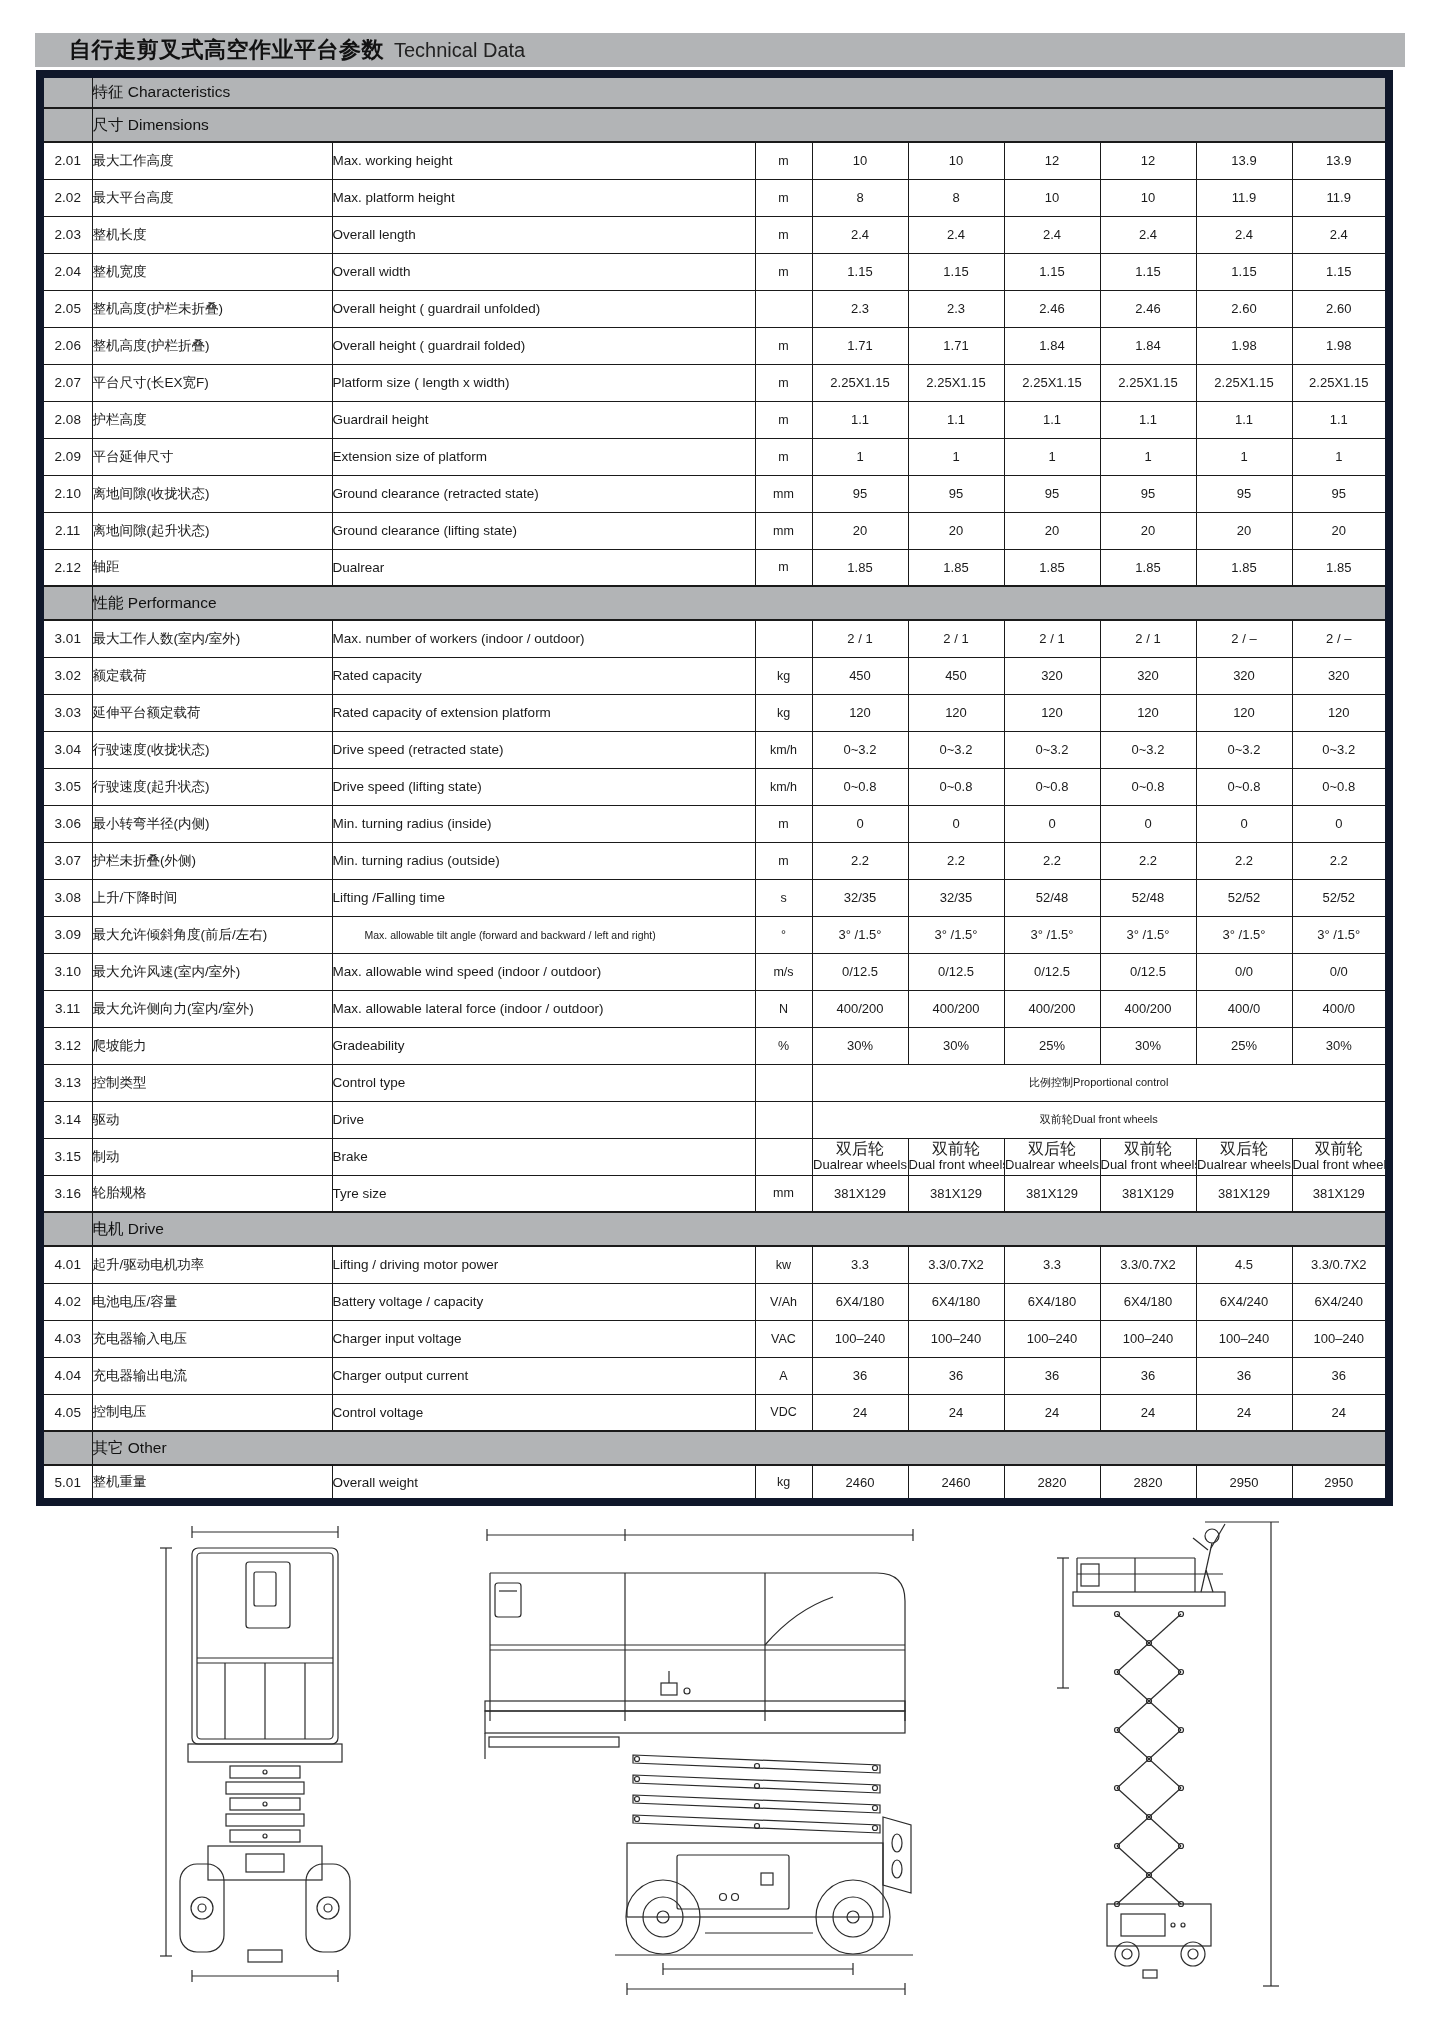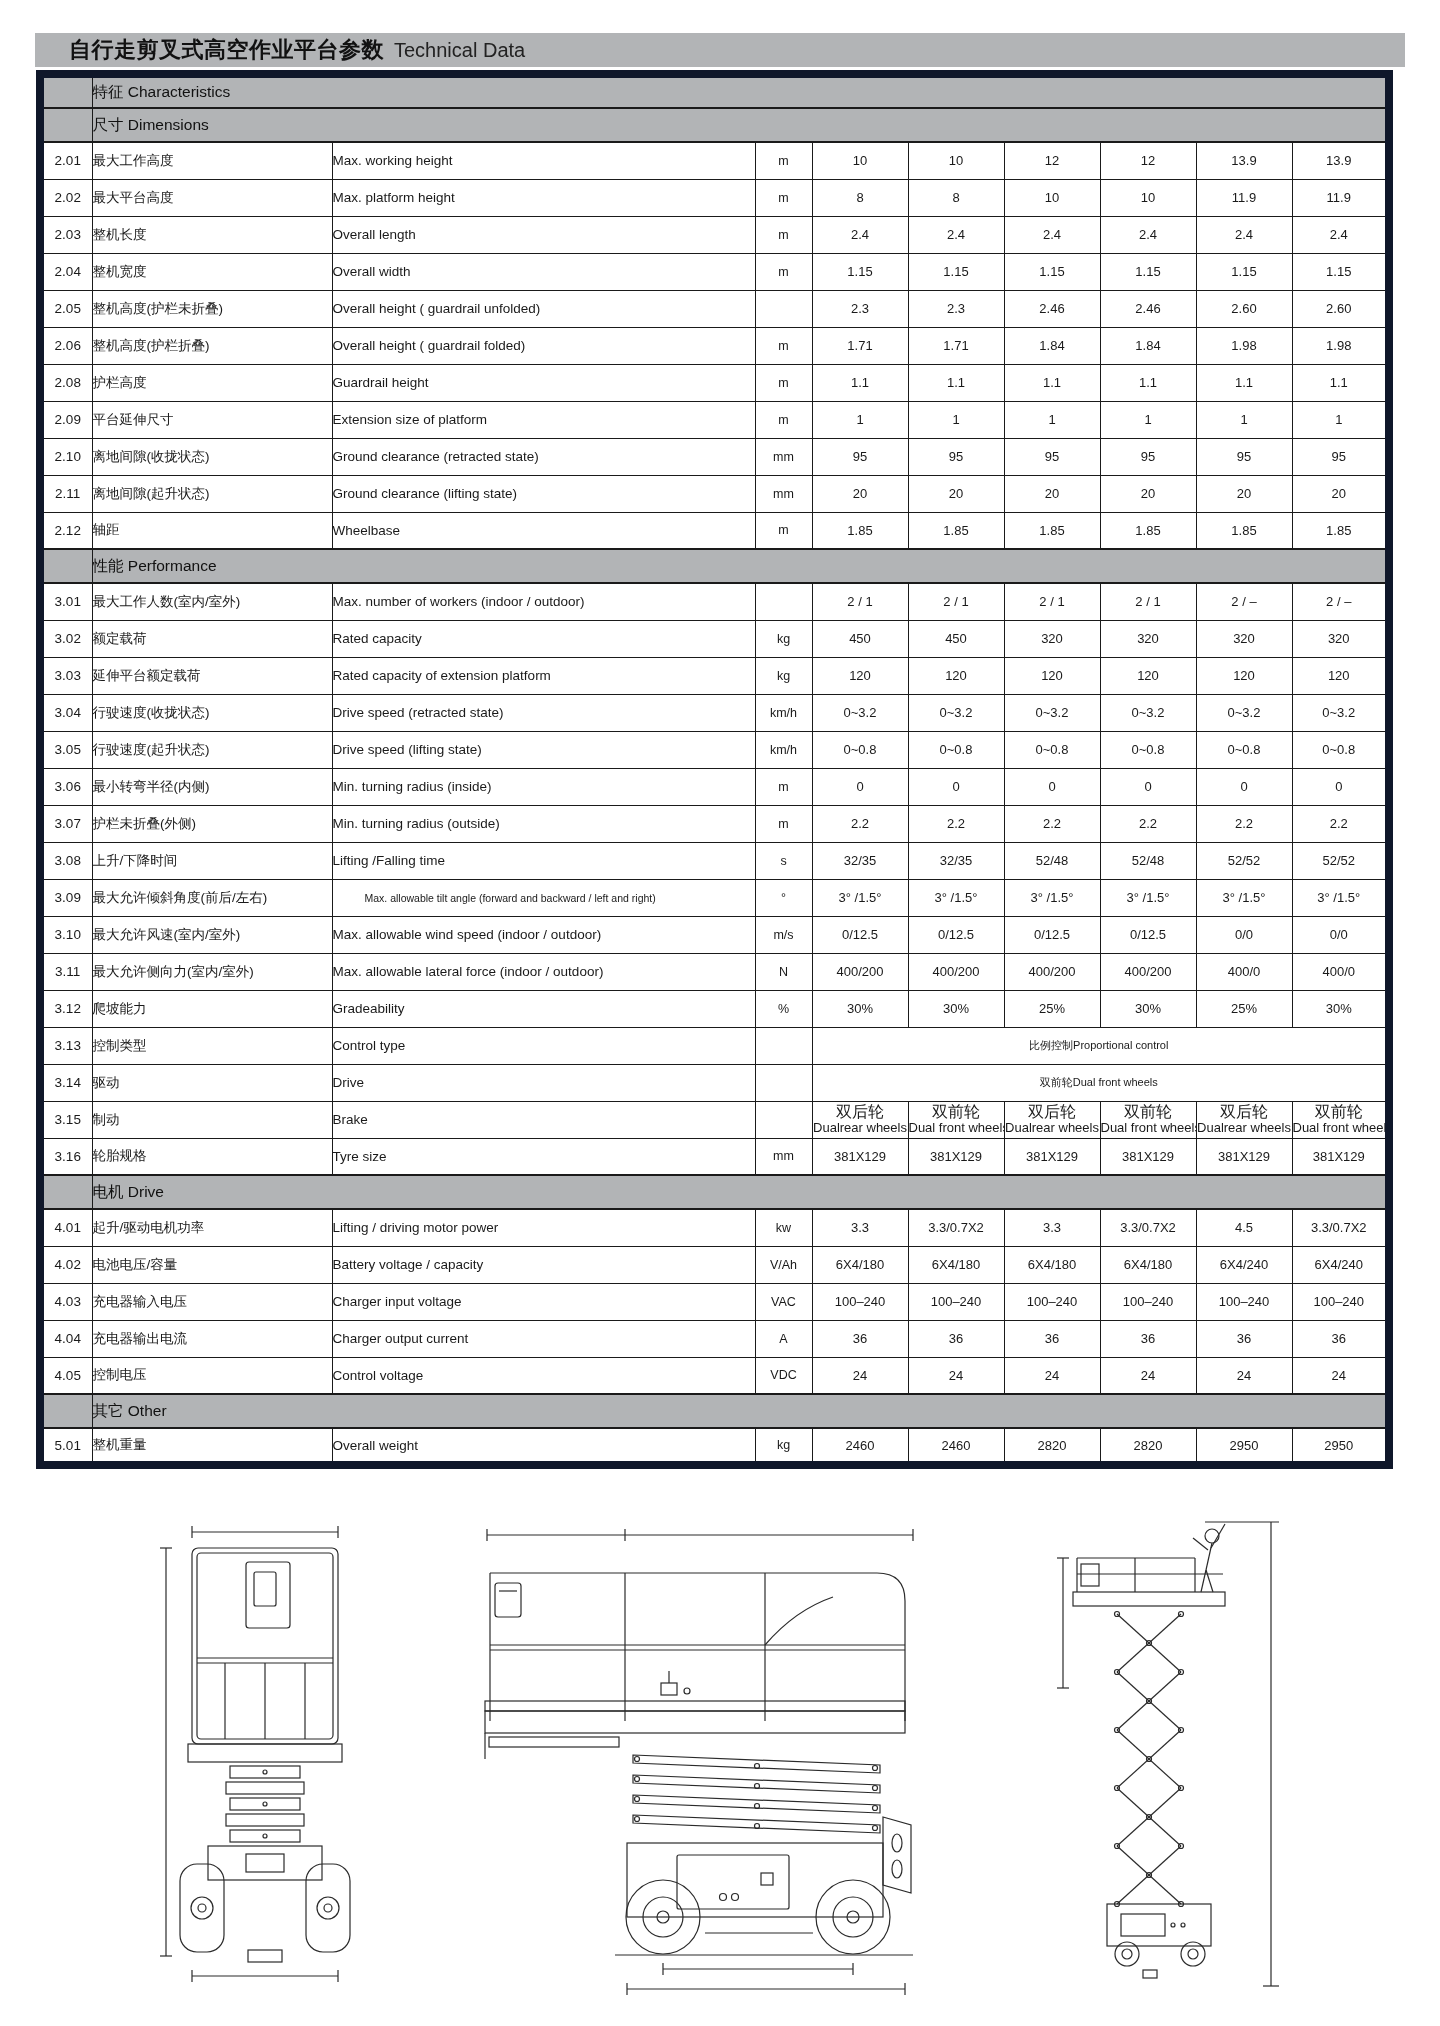--- a/index.html
+++ b/index.html
@@ -146,20 +146,32 @@
           <td class="en">Overall height ( guardrail folded)</td>
           <td class="unit">m</td>
           <td class="val">1.71</td>
           <td class="val">1.71</td>
           <td class="val">1.84</td>
           <td class="val">1.84</td>
           <td class="val">1.98</td>
           <td class="val">1.98</td>
         </tr>
         <tr>
+          <td class="num">2.07</td>
+          <td class="zh">平台尺寸(长EX宽F)</td>
+          <td class="en">Platform size ( length x width)</td>
+          <td class="unit">m</td>
+          <td class="val">2.25X1.15</td>
+          <td class="val">2.25X1.15</td>
+          <td class="val">2.25X1.15</td>
+          <td class="val">2.25X1.15</td>
+          <td class="val">2.25X1.15</td>
+          <td class="val">2.25X1.15</td>
+        </tr>
+        <tr>
           <td class="num">2.08</td>
           <td class="zh">护栏高度</td>
           <td class="en">Guardrail height</td>
           <td class="unit">m</td>
           <td class="val">1.1</td>
           <td class="val">1.1</td>
           <td class="val">1.1</td>
           <td class="val">1.1</td>
           <td class="val">1.1</td>
           <td class="val">1.1</td>
@@ -196,21 +208,21 @@
           <td class="val">20</td>
           <td class="val">20</td>
           <td class="val">20</td>
           <td class="val">20</td>
           <td class="val">20</td>
           <td class="val">20</td>
         </tr>
         <tr>
           <td class="num">2.12</td>
           <td class="zh">轴距</td>
-          <td class="en">Wheelbase</td>
+          <td class="en">Dualrear</td>
           <td class="unit">m</td>
           <td class="val">1.85</td>
           <td class="val">1.85</td>
           <td class="val">1.85</td>
           <td class="val">1.85</td>
           <td class="val">1.85</td>
           <td class="val">1.85</td>
         </tr>
         <tr class="section-row">
           <td class="sec-num"></td>

